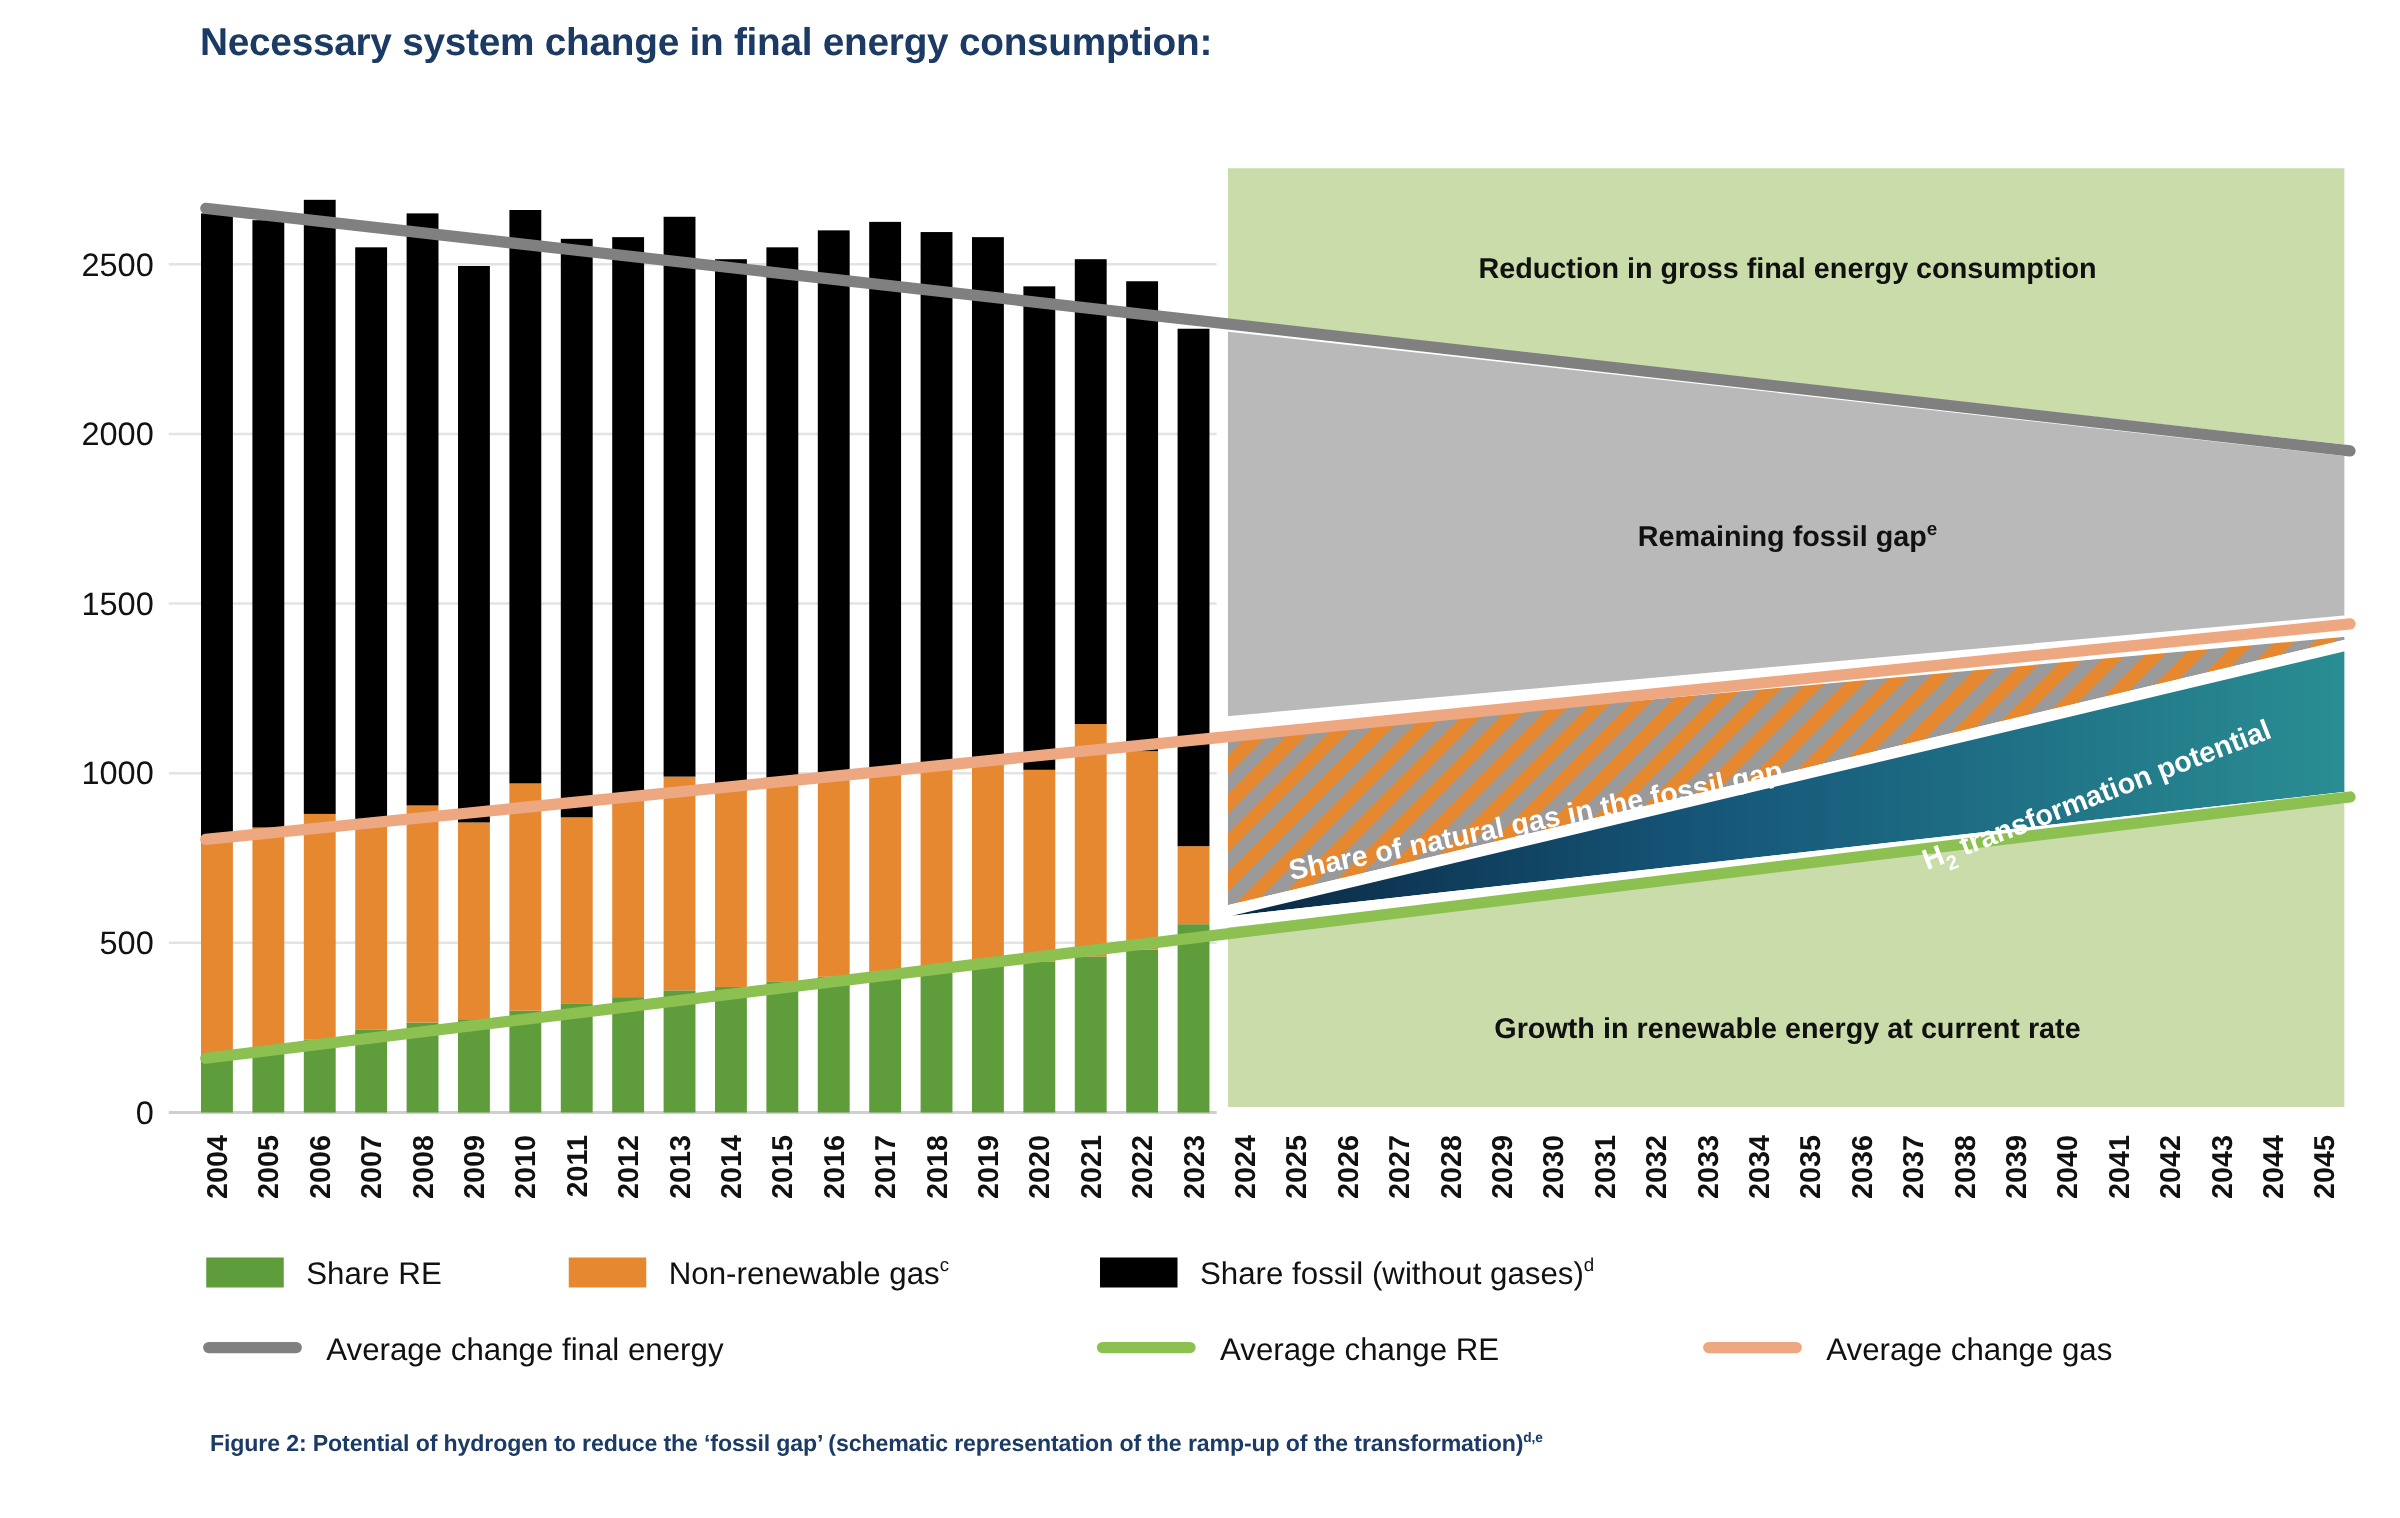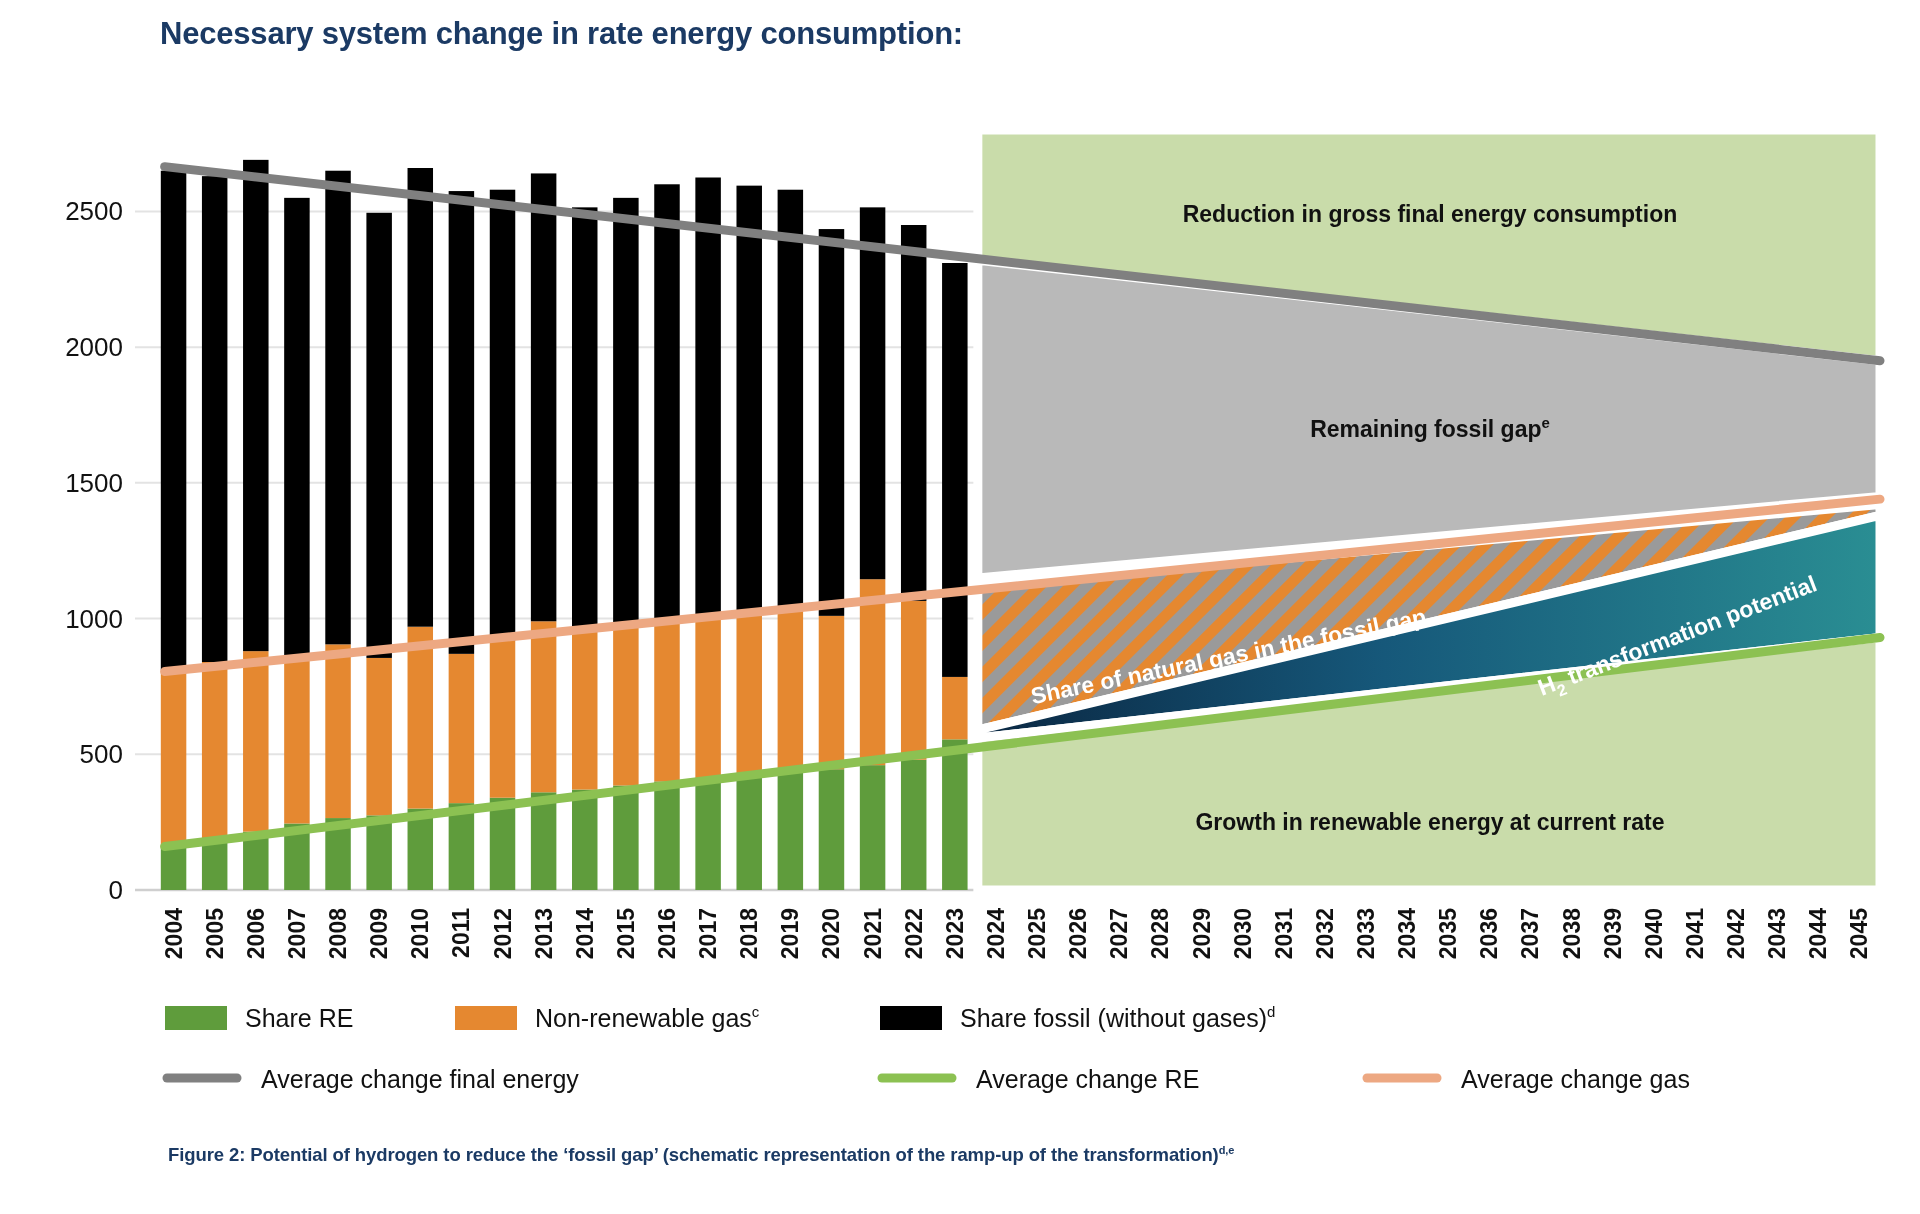--- a/index.html
+++ b/index.html
@@ -67,21 +67,21 @@
     fill: #111111;
     font-family: "Liberation Sans", sans-serif;
   }
 </style>
 </head>
 <body>
 
 <div id="page">
 
   <div class="title">
-    <div>Necessary system change in rate energy consumption:</div>
+    <div>Necessary system change in final energy consumption:</div>
   </div>
 
   <svg id="chart" width="1920" height="1110" viewBox="0 0 1920 1110">
     <defs>
       <pattern id="hatchGasPattern" width="22" height="22" patternTransform="rotate(45)" patternUnits="userSpaceOnUse">
         <rect width="22" height="22" fill="#9a9a9a"></rect>
         <rect width="11" height="22" fill="#e58830"></rect>
       </pattern>
       <linearGradient id="h2Gradient" x1="0" y1="0" x2="1" y2="0">
         <stop offset="0%" stop-color="#0a2742"></stop>

